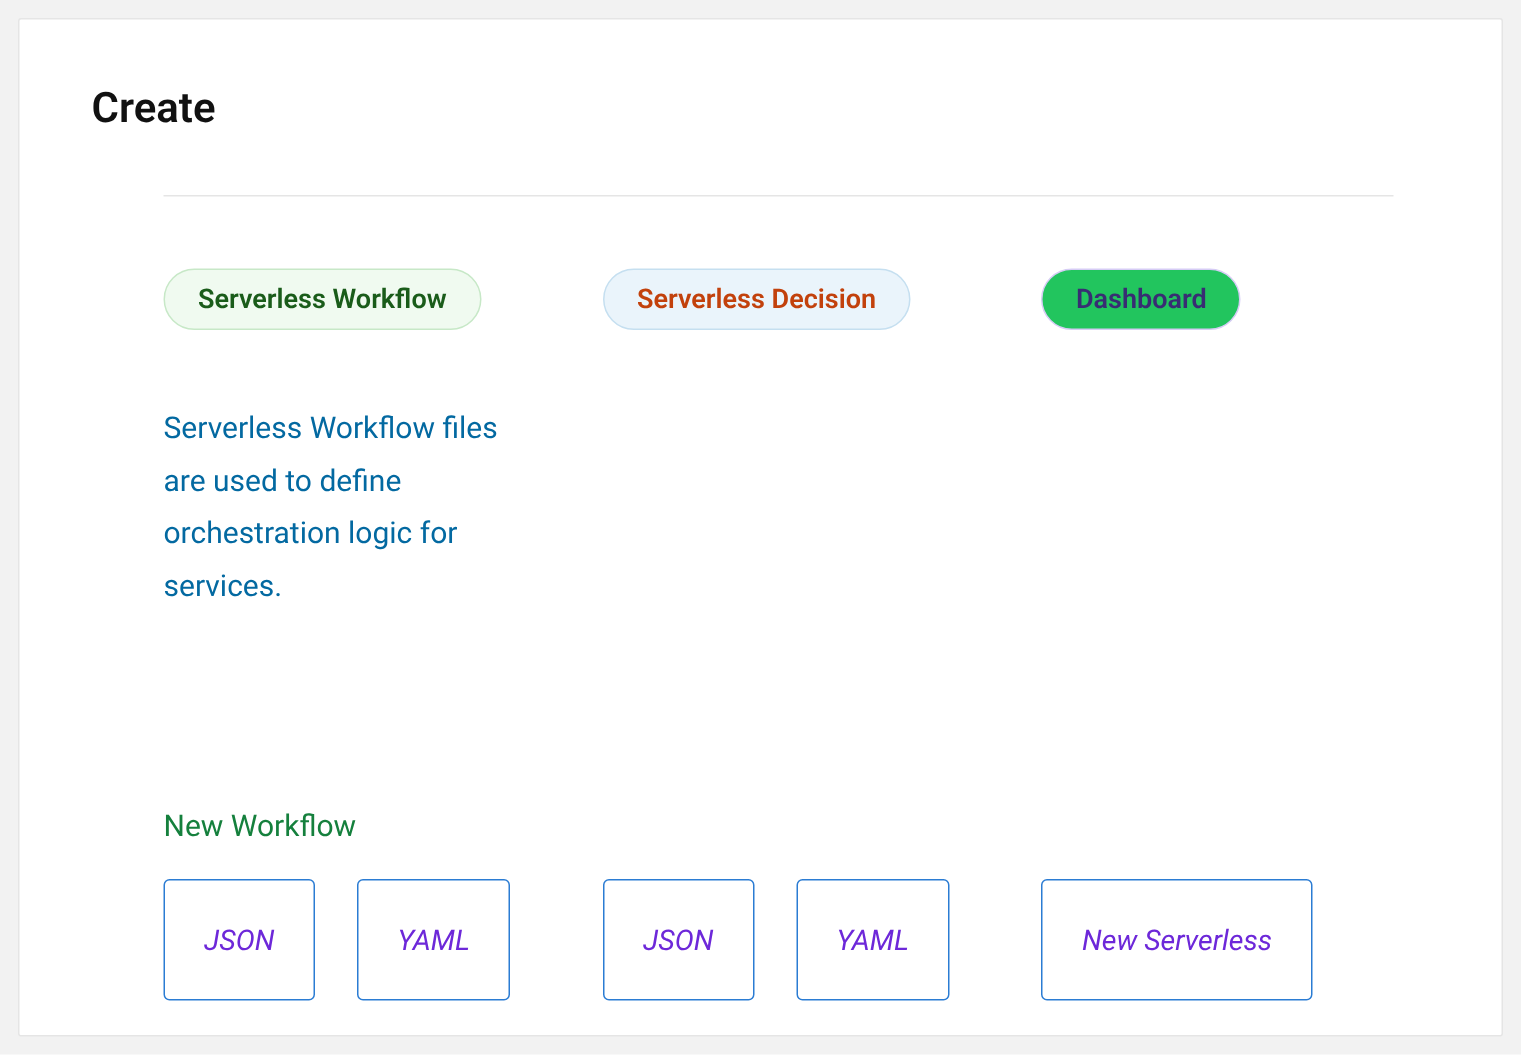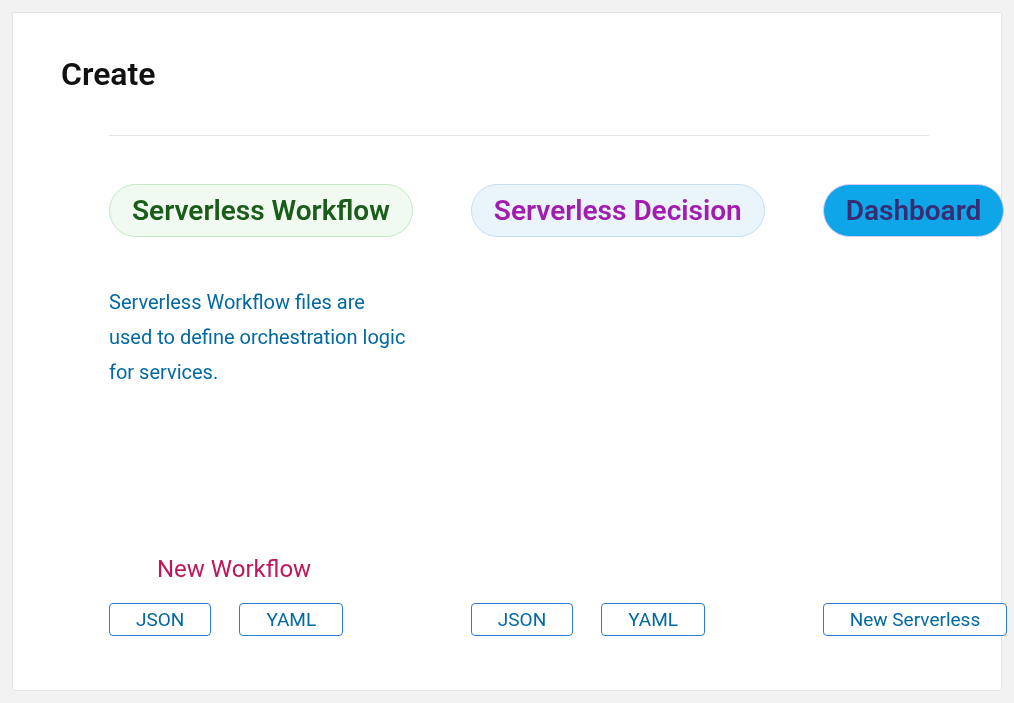--- a/index.html
+++ b/index.html
@@ -19,21 +19,21 @@
     .card {
       background: #ffffff;
       border: 1px solid #e5e5e5;
       border-radius: 2px;
       width: 100%;
       height: 100%;
       padding: 42px 48px;
     }
 
     .page-title {
-      font-size: 32px;
+      font-size: 28px;
       font-weight: 600;
       color: #111111;
       margin-bottom: 42px;
     }
 
     .divider {
       border: none;
       border-top: 1px solid #e5e5e5;
       margin-bottom: 48px;
       margin-left: 48px;
@@ -51,82 +51,82 @@
       display: flex;
       flex-direction: column;
       flex: 1;
     }
 
     .pill {
       display: inline-block;
       align-self: flex-start;
       padding: 9px 22px;
       border-radius: 999px;
-      font-size: 28px;
+      font-size: 18px;
       font-weight: 600;
       border: 1px solid;
       margin-bottom: 48px;
       white-space: nowrap;
     }
 
     .pill-green {
       background: #f0faf0;
       border-color: #c7e8c7;
       color: #1a5c1a;
     }
 
     .pill-blue {
       background: #eaf4fb;
       border-color: #c5dff0;
-      color: #a21caf;
+      color: #c2410c;
     }
 
     .pill-purple {
-      background: #0ea5e9;
+      background: #22c55e;
       border-color: #d6ccf5;
       color: #382d73;
     }
 
     .description {
       font-size: 20px;
       line-height: 1.75;
       color: #0369a1;
       font-weight: 400;
       margin-bottom: 50px;
       min-height: 220px;
     }
 
     .action-block {
       margin-top: auto;
     }
 
     .action-label {
-      font-size: 24px;
-      color: #be185d;
+      font-size: 20px;
+      color: #15803d;
       margin-bottom: 20px;
       min-height: 28px;
-      margin-left: 48px;
     }
 
     .button-row {
       display: flex;
       gap: 28px;
     }
 
     .btn {
       background: #ffffff;
       border: 1px solid #2b7cd3;
-      color: #0369a1;
+      color: #6d28d9;
       font-size: 19px;
       font-weight: 400;
-      padding: 4px 26px;
+      padding: 28px 26px;
       border-radius: 4px;
       cursor: pointer;
       font-family: inherit;
       white-space: nowrap;
+      font-style: italic;
     }
   </style>
 </head>
 <body>
 
 <div class="card">
   <h1 class="page-title">Create</h1>
   <hr class="divider">
   <div class="columns">
 

